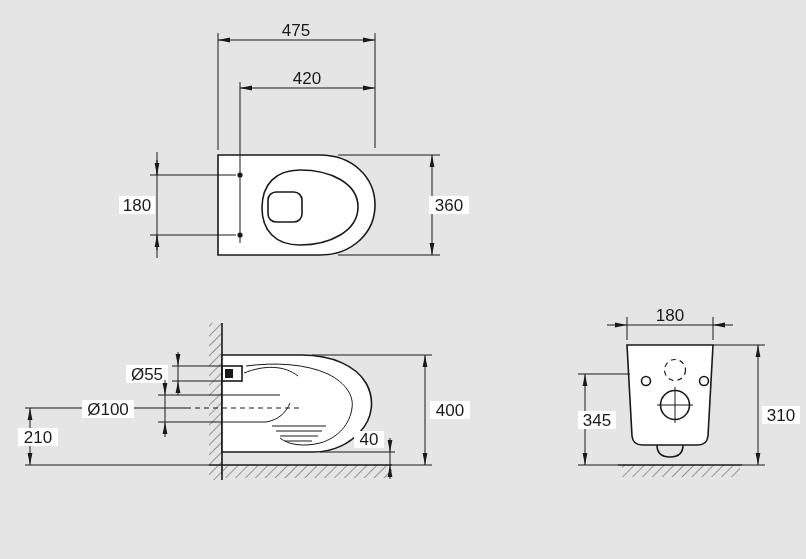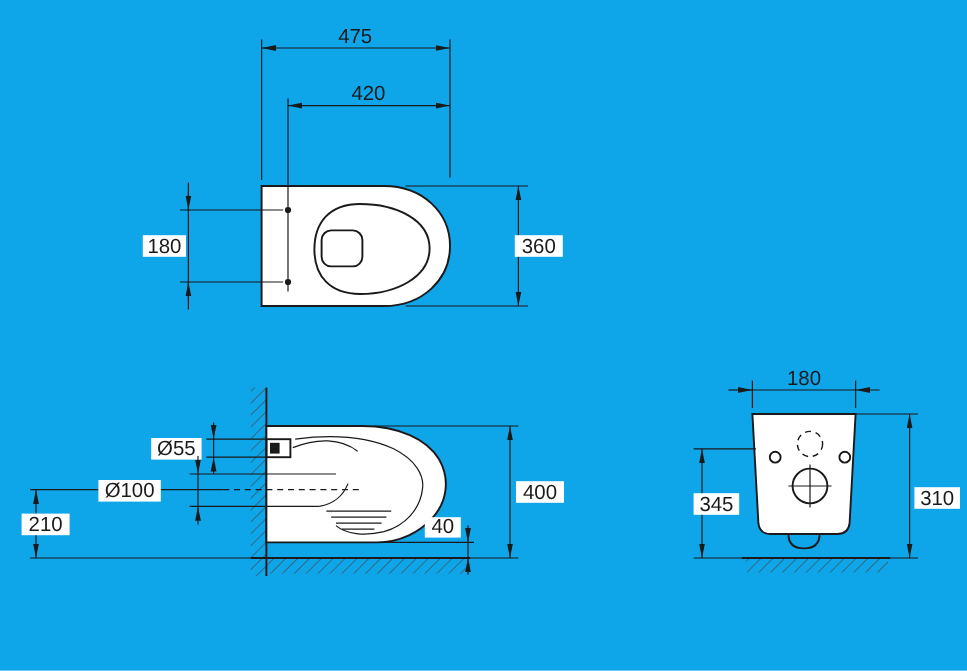--- a/index.html
+++ b/index.html
@@ -1,16 +1,16 @@
 <!DOCTYPE html>
 <html><head>
 <meta charset="utf-8">
 <style>
   html,body{margin:0;padding:0;background:#ffffff;}
-  .stage{position:relative;width:806px;height:559px;background:#0ea5e9;overflow:hidden;}
+  .stage{position:relative;width:806px;height:559px;background:#e5e5e5;overflow:hidden;}
   svg{display:block;}
   svg text{
     font-family:"Liberation Sans", sans-serif;
     font-size:17px;
     fill:#1a1a1a;
   }
   .obj{stroke:#1a1a1a;stroke-width:1.6;fill:none;}
   .objf{stroke:#1a1a1a;stroke-width:1.6;fill:#ffffff;}
   .thin{stroke:#1a1a1a;stroke-width:1;fill:none;}
   .dim{stroke:#1a1a1a;stroke-width:1;fill:none;}

